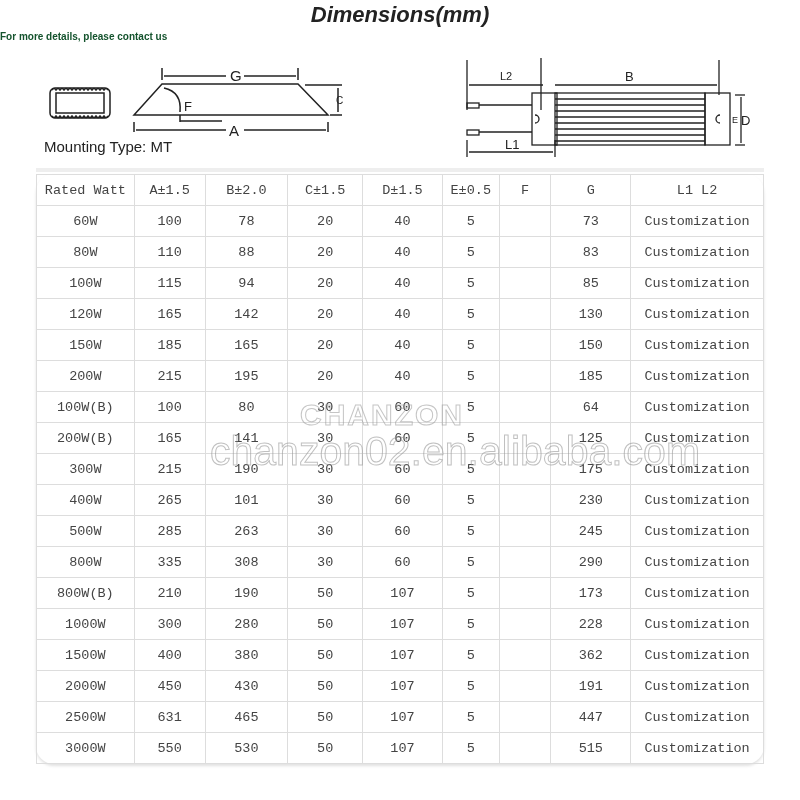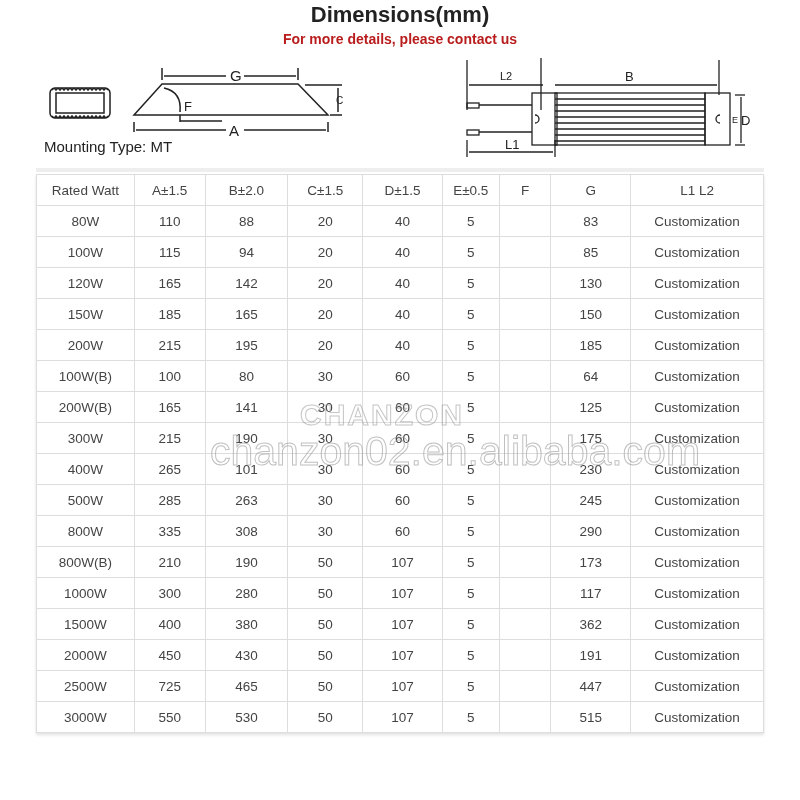--- a/index.html
+++ b/index.html
@@ -1,23 +1,23 @@
 <!DOCTYPE html>
 <html><head>
 <meta charset="utf-8">
 <style>
   html, body { margin:0; padding:0; background:#fff; }
   body { width:800px; height:800px; position:relative; overflow:hidden; font-family:"Liberation Sans", sans-serif; color:#333; }
-  .title { position:absolute; top:2px; left:0; width:800px; text-align:center; font-size:22px; font-weight:bold; color:#222; }
-  .subtitle { position:absolute; top:31px; left:0; width:800px; text-align:center; font-size:14px; font-weight:bold; color:#b91c1c; }
+  .title { position:absolute; top:2px; left:0; width:800px; text-align:center; font-size:22px; font-weight:bold; color:#222;font-style:italic; }
+  .subtitle { position:absolute; top:31px; left:0; width:800px; font-size:10px; font-weight:bold; color:#14532d; }
   .diagram-left { position:absolute; top:60px; left:30px; width:330px; height:110px; }
   .diagram-right { position:absolute; top:55px; left:455px; width:300px; height:110px; }
   .mount-label { position:absolute; top:138px; left:44px; font-size:15px; color:#222; }
   .sep { position:absolute; top:168px; left:36px; width:728px; height:4px; background:#eee; }
-  table { position:absolute; top:174px; left:36px; width:728px; border-collapse:collapse; font-family:Liberation Sans, sans-serif; font-size:13.5px; color:#444; box-shadow:0 2px 3px rgba(0,0,0,0.12); }
+  table { position:absolute; top:174px; left:36px; width:728px; border-collapse:collapse; font-family:Liberation Mono, monospace; font-size:13.5px; color:#444; box-shadow:0 2px 3px rgba(0,0,0,0.12);border-radius:18px; }
   th, td { border:1px solid #ddd; text-align:center; height:30px; padding:0; font-weight:normal; }
   .watermark1 { position:absolute; top:398px; left:300px; font-size:30px; font-weight:bold; color:rgba(255,255,255,0.0); -webkit-text-stroke:1px rgba(150,150,150,0.55); letter-spacing:2px; }
   .watermark2 { position:absolute; top:428px; left:210px; font-size:41px; color:rgba(255,255,255,0); -webkit-text-stroke:1px rgba(150,150,150,0.6); }
 </style>
 </head>
 <body>
 
 <div class="title">Dimensions(mm)</div>
 <div class="subtitle">For more details, please contact us</div>
 
@@ -102,20 +102,31 @@
         <th style="width: 74px;">C±1.5</th>
         <th style="width: 79px;">D±1.5</th>
         <th style="width: 56px;">E±0.5</th>
         <th style="width: 51px;">F</th>
         <th style="width: 79px;">G</th>
         <th style="width: 132px;">L1 L2</th>
       </tr>
   </thead>
   <tbody id="tbody">
       <tr>
+        <td>60W</td>
+        <td>100</td>
+        <td>78</td>
+        <td>20</td>
+        <td>40</td>
+        <td>5</td>
+        <td></td>
+        <td>73</td>
+        <td>Customization</td>
+      </tr>
+      <tr>
         <td>80W</td>
         <td>110</td>
         <td>88</td>
         <td>20</td>
         <td>40</td>
         <td>5</td>
         <td></td>
         <td>83</td>
         <td>Customization</td>
       </tr>
@@ -241,21 +252,21 @@
         <td>Customization</td>
       </tr>
       <tr>
         <td>1000W</td>
         <td>300</td>
         <td>280</td>
         <td>50</td>
         <td>107</td>
         <td>5</td>
         <td></td>
-        <td>117</td>
+        <td>228</td>
         <td>Customization</td>
       </tr>
       <tr>
         <td>1500W</td>
         <td>400</td>
         <td>380</td>
         <td>50</td>
         <td>107</td>
         <td>5</td>
         <td></td>
@@ -268,21 +279,21 @@
         <td>430</td>
         <td>50</td>
         <td>107</td>
         <td>5</td>
         <td></td>
         <td>191</td>
         <td>Customization</td>
       </tr>
       <tr>
         <td>2500W</td>
-        <td>725</td>
+        <td>631</td>
         <td>465</td>
         <td>50</td>
         <td>107</td>
         <td>5</td>
         <td></td>
         <td>447</td>
         <td>Customization</td>
       </tr>
       <tr>
         <td>3000W</td>

